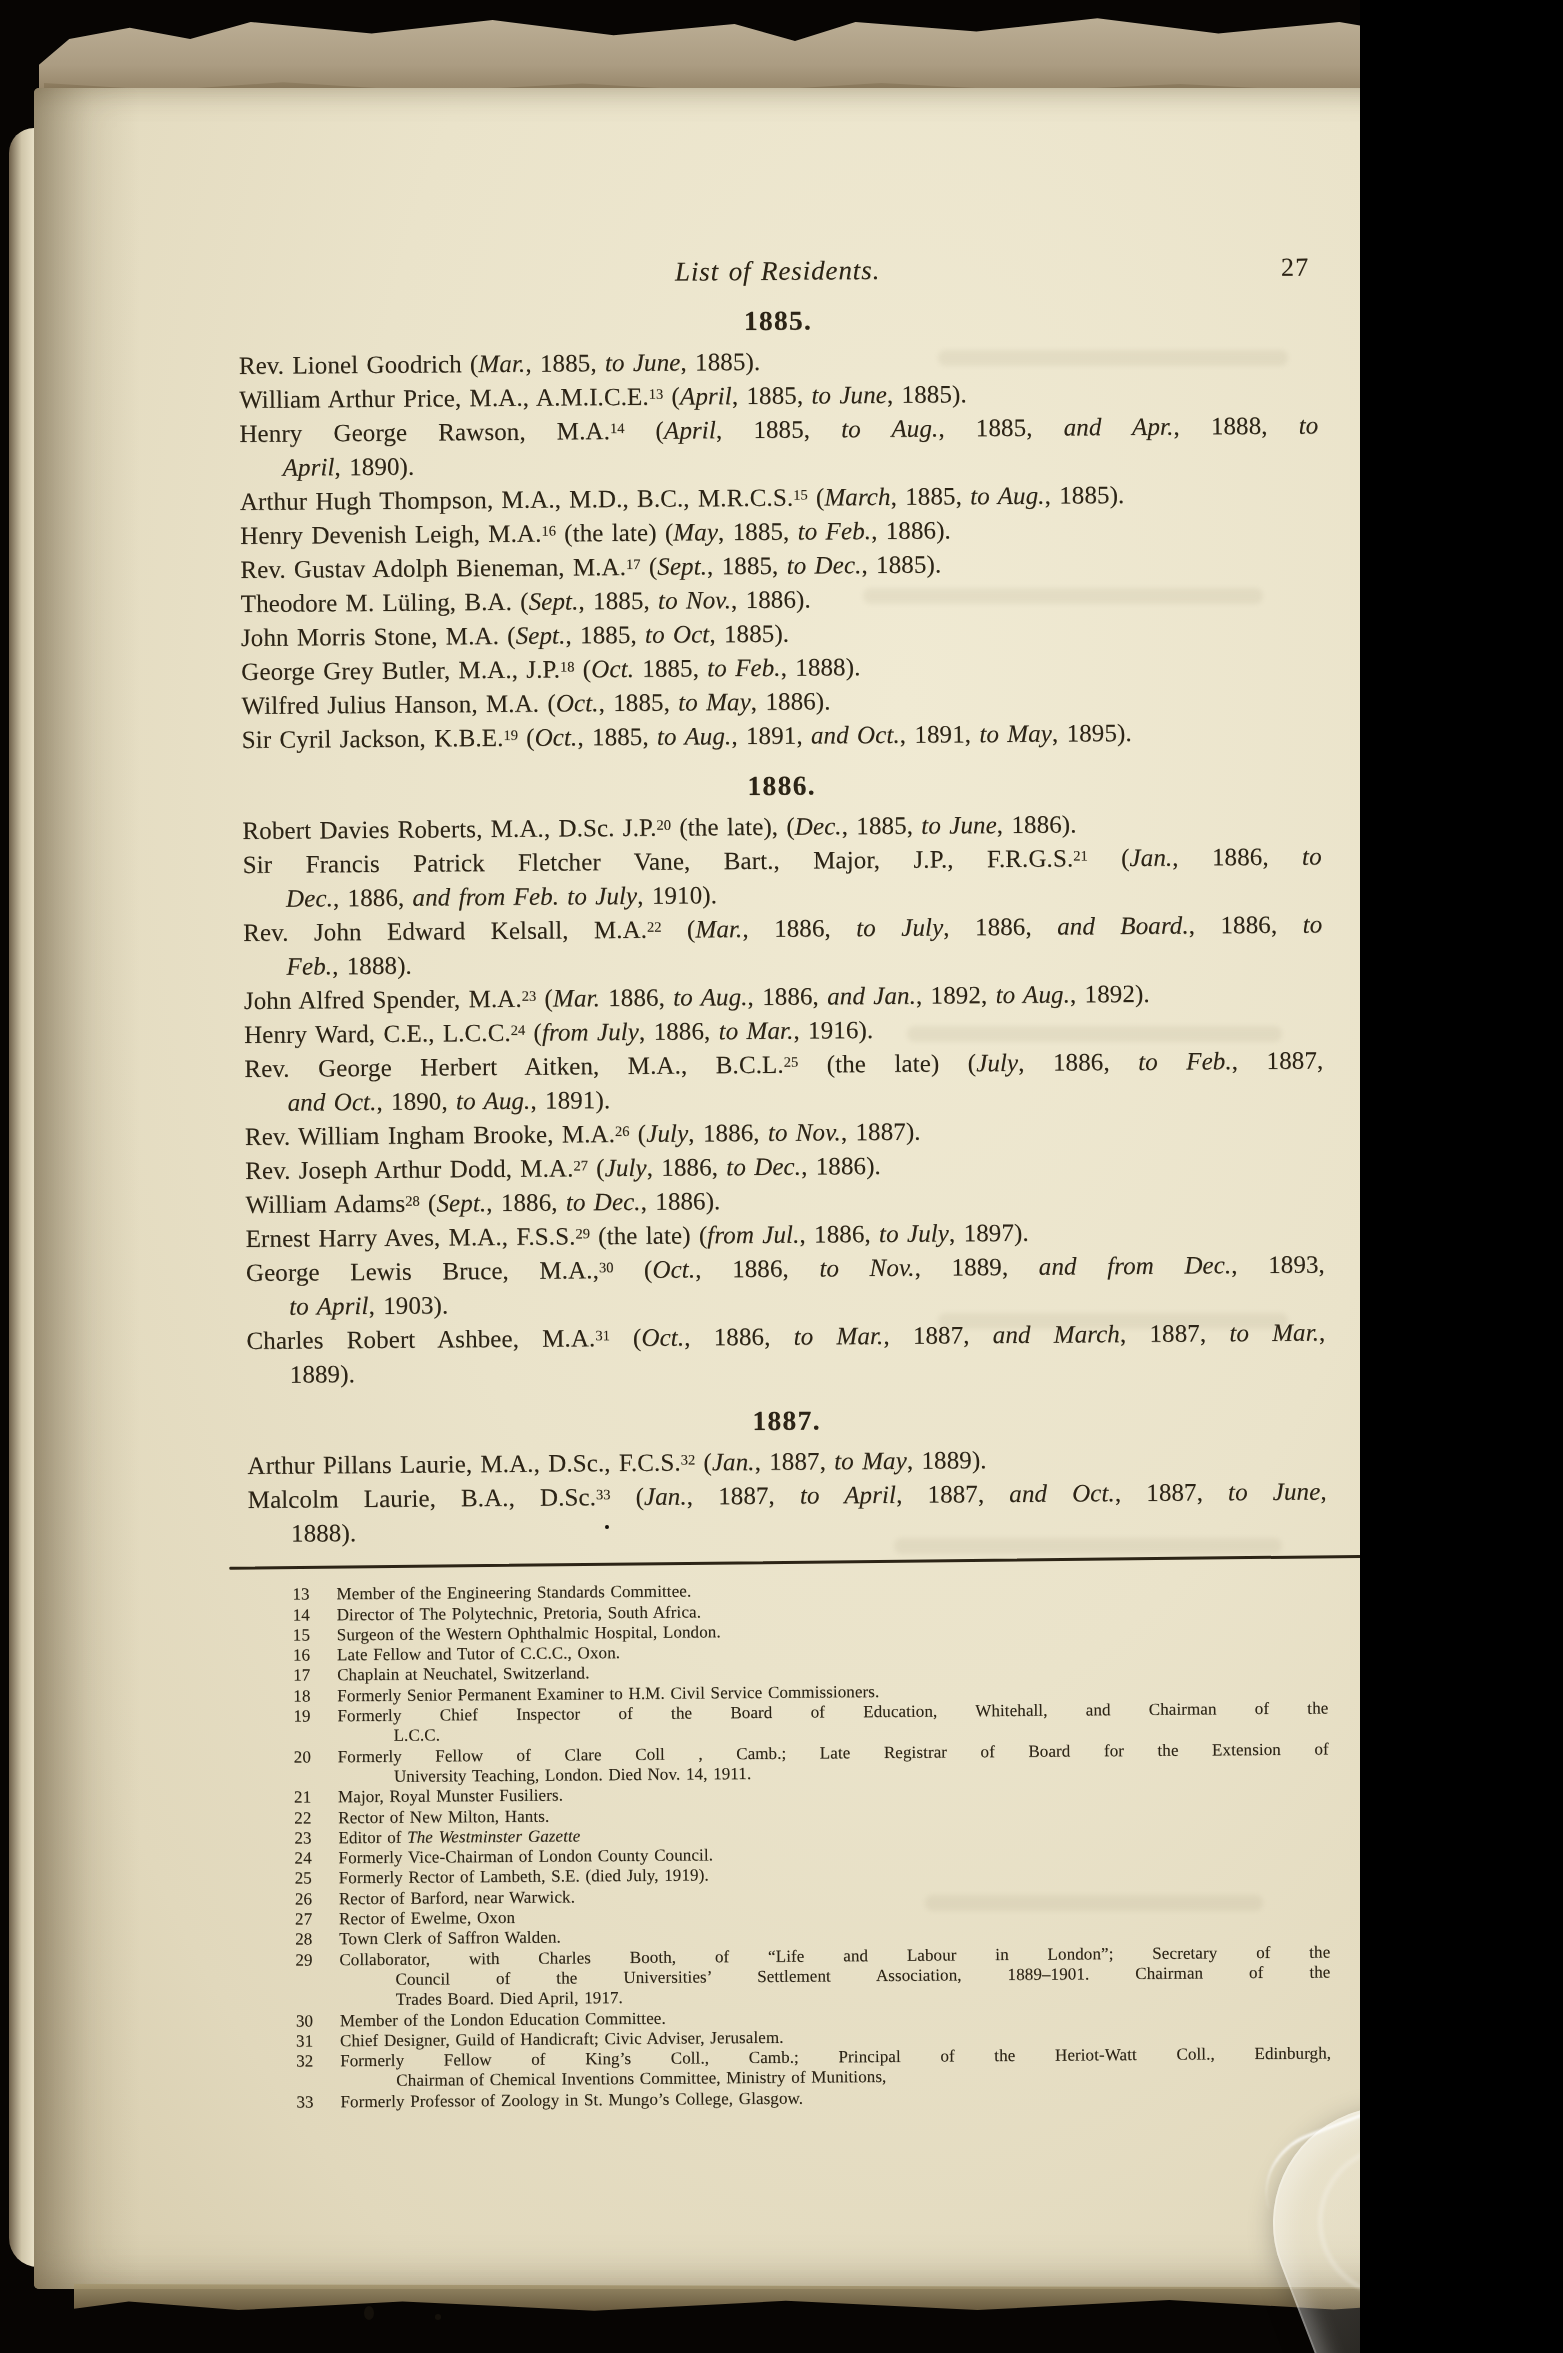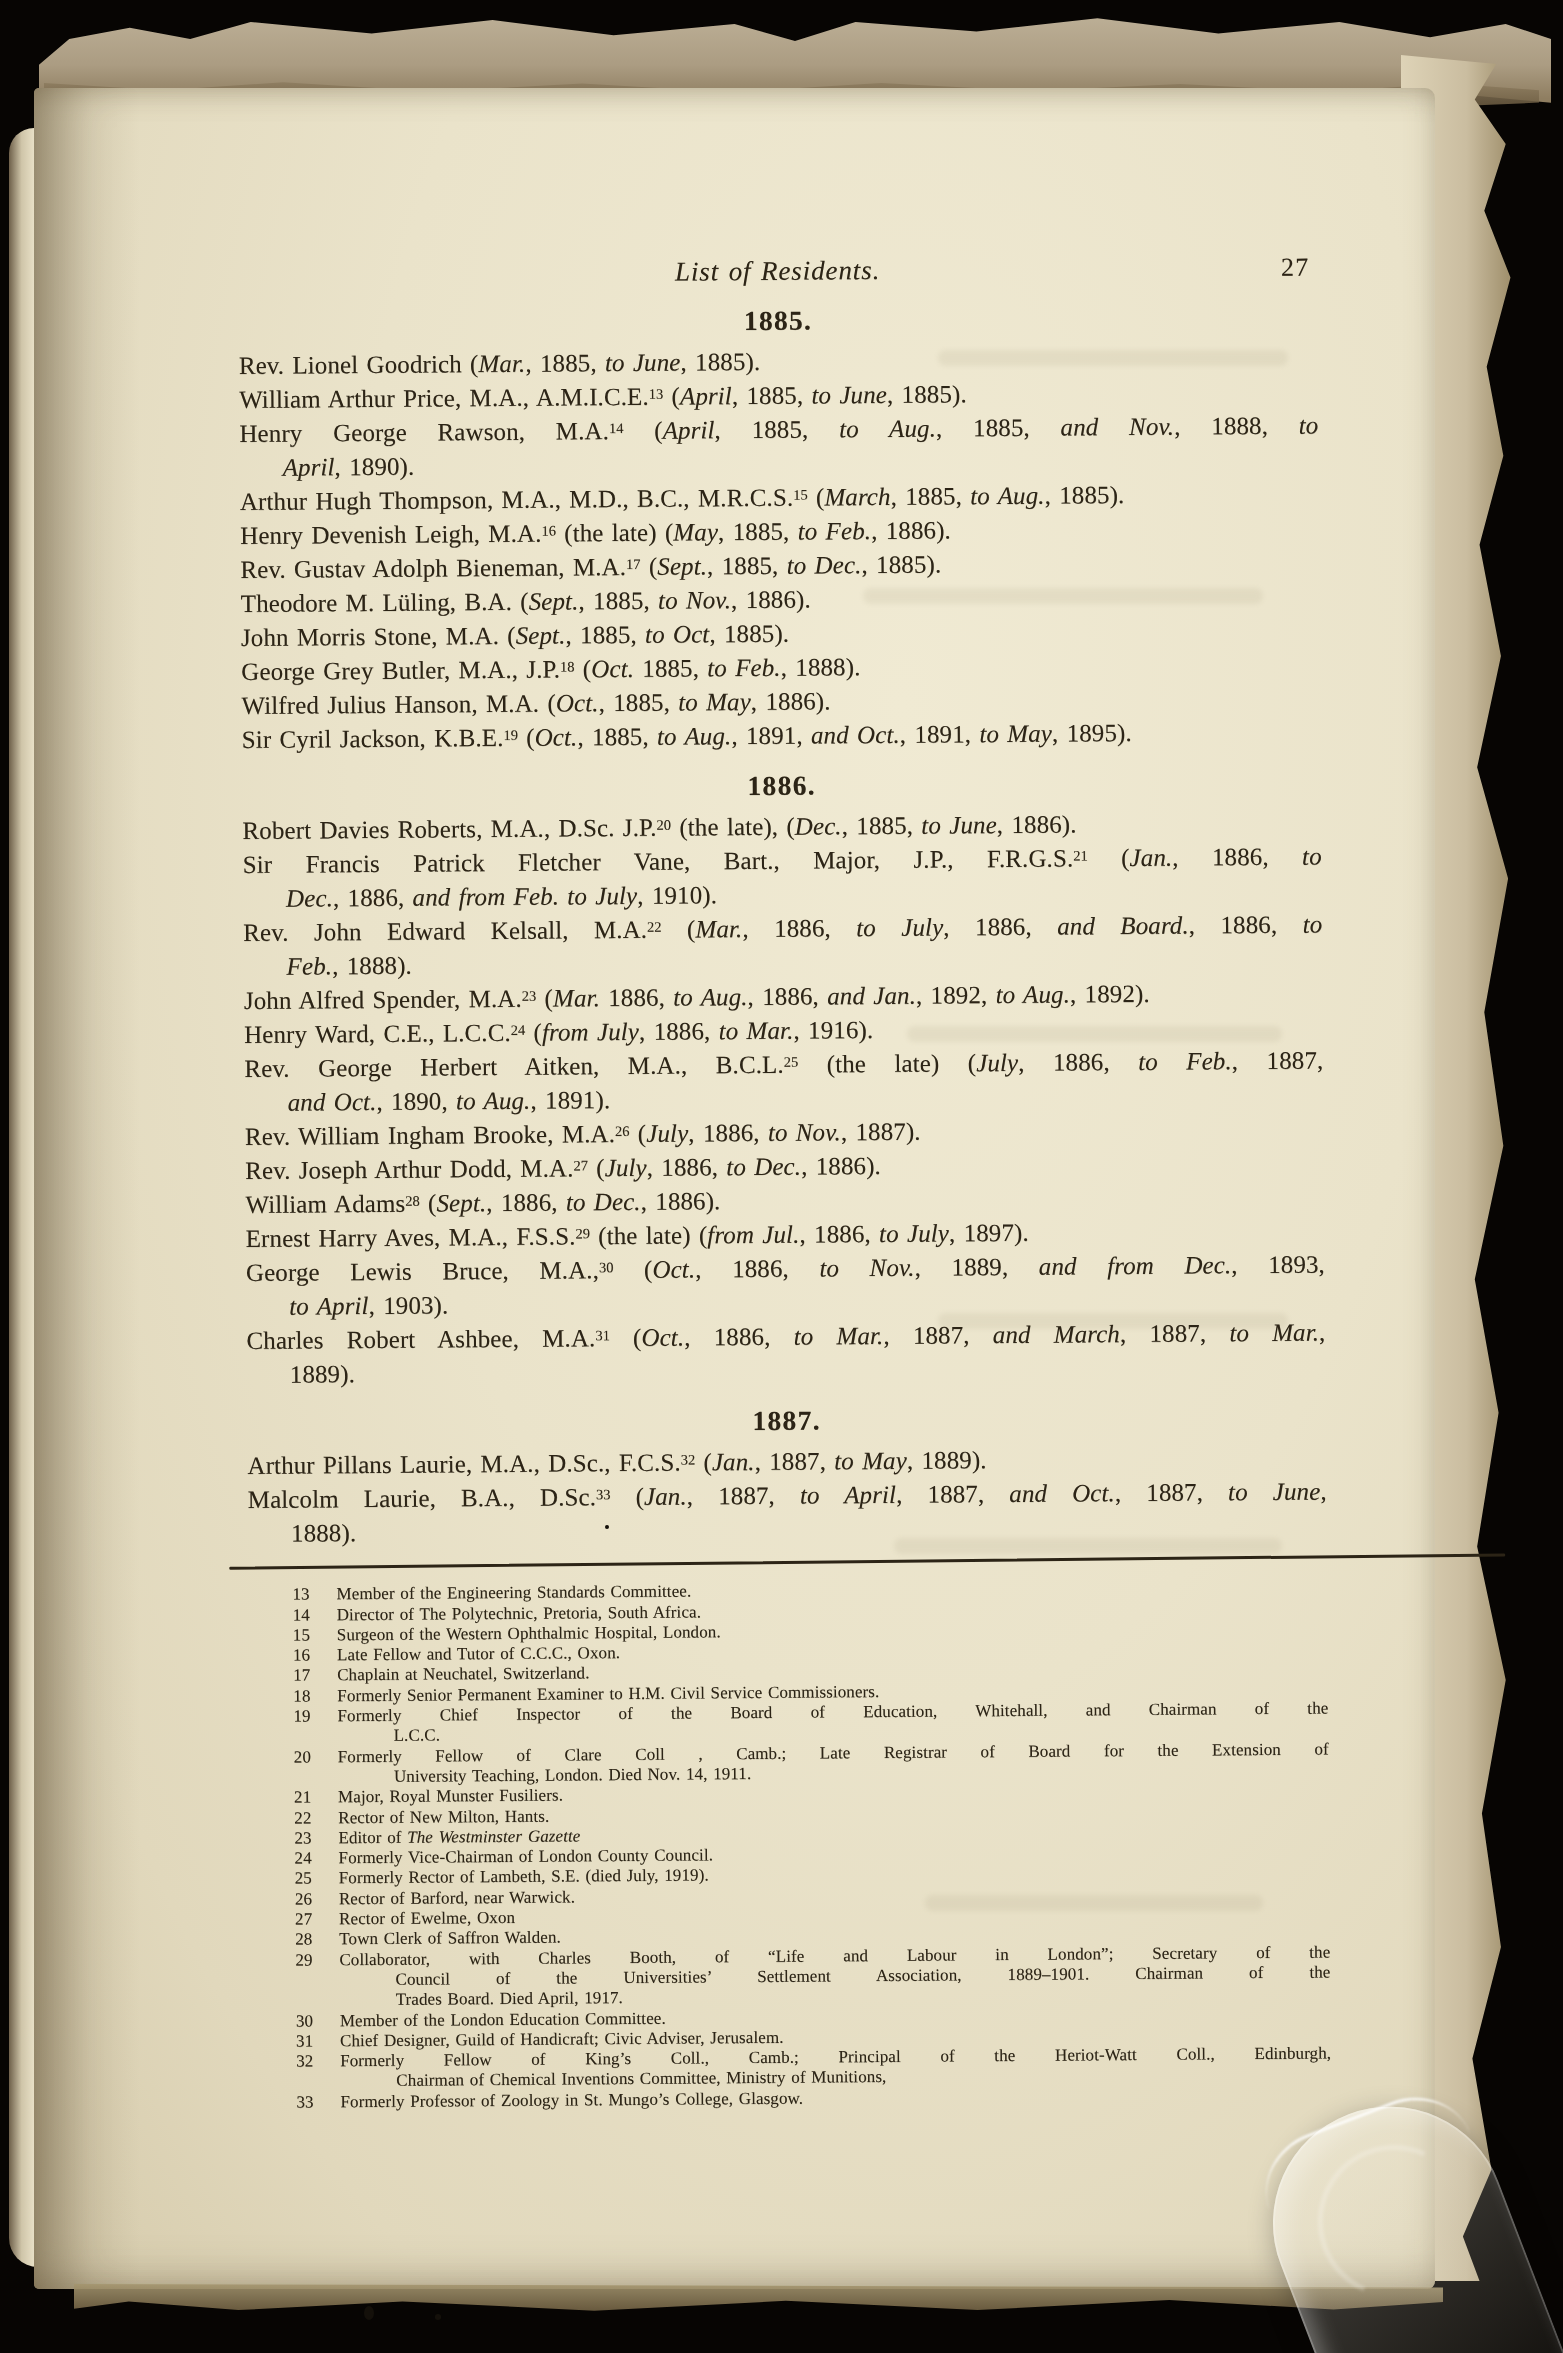--- a/index.html
+++ b/index.html
@@ -4,21 +4,21 @@
 <style>
   :root{
     --background:#070503;
     --paper:#eae3ca;
     --ink:#2c2416;
     --edge-tan:#b3a68c;
     --deckle:#cfc3a6;
   }
   html,body{margin:0;padding:0;background:#000;}
   .photo{
-    position:relative;width:1563px;height:2354px;overflow:hidden;
+    position:relative;width:1360px;height:2354px;overflow:hidden;
     background:var(--background);
     font-family:"Liberation Serif","DejaVu Serif",serif;
   }
   
   .left-pages{
     position:absolute;left:8.8px;top:128px;width:45px;height:2139px;
     background:linear-gradient(90deg,#6e604a,#cfc5a9 28%,#ece4cb 60%,#c7bb9d 88%,#93855f);
     border-radius:25px 3.8px 6.3px 29px;
   }
   
@@ -143,21 +143,21 @@
     </div>
     <div id="sections">
         <h2 class="year">1885.</h2>
         <p class="entry">
           <span class="lineblock">Rev. Lionel Goodrich (<span class="it">Mar.</span>, 1885, <span class="it">to June</span>, 1885).</span>
         </p>
         <p class="entry">
           <span class="lineblock">William Arthur Price, M.A., A.M.I.C.E.<sup>13</sup> (<span class="it">April</span>, 1885, <span class="it">to June</span>, 1885).</span>
         </p>
         <p class="entry">
-          <span class="lineblock jl">Henry George Rawson, M.A.<sup>14</sup> (<span class="it">April</span>, 1885, <span class="it">to Aug.</span>, 1885, <span class="it">and Nov.</span>, 1888, <span class="it">to</span></span>
+          <span class="lineblock jl">Henry George Rawson, M.A.<sup>14</sup> (<span class="it">April</span>, 1885, <span class="it">to Aug.</span>, 1885, <span class="it">and Apr.</span>, 1888, <span class="it">to</span></span>
           <span class="lineblock"><span class="it">April</span>, 1890).</span>
         </p>
         <p class="entry">
           <span class="lineblock">Arthur Hugh Thompson, M.A., M.D., B.C., M.R.C.S.<sup>15</sup> (<span class="it">March</span>, 1885, <span class="it">to Aug.</span>, 1885).</span>
         </p>
         <p class="entry">
           <span class="lineblock">Henry Devenish Leigh, M.A.<sup>16</sup> (the late) (<span class="it">May</span>, 1885, <span class="it">to Feb.</span>, 1886).</span>
         </p>
         <p class="entry">
           <span class="lineblock">Rev. Gustav Adolph Bieneman, M.A.<sup>17</sup> (<span class="it">Sept.</span>, 1885, <span class="it">to Dec.</span>, 1885).</span>

